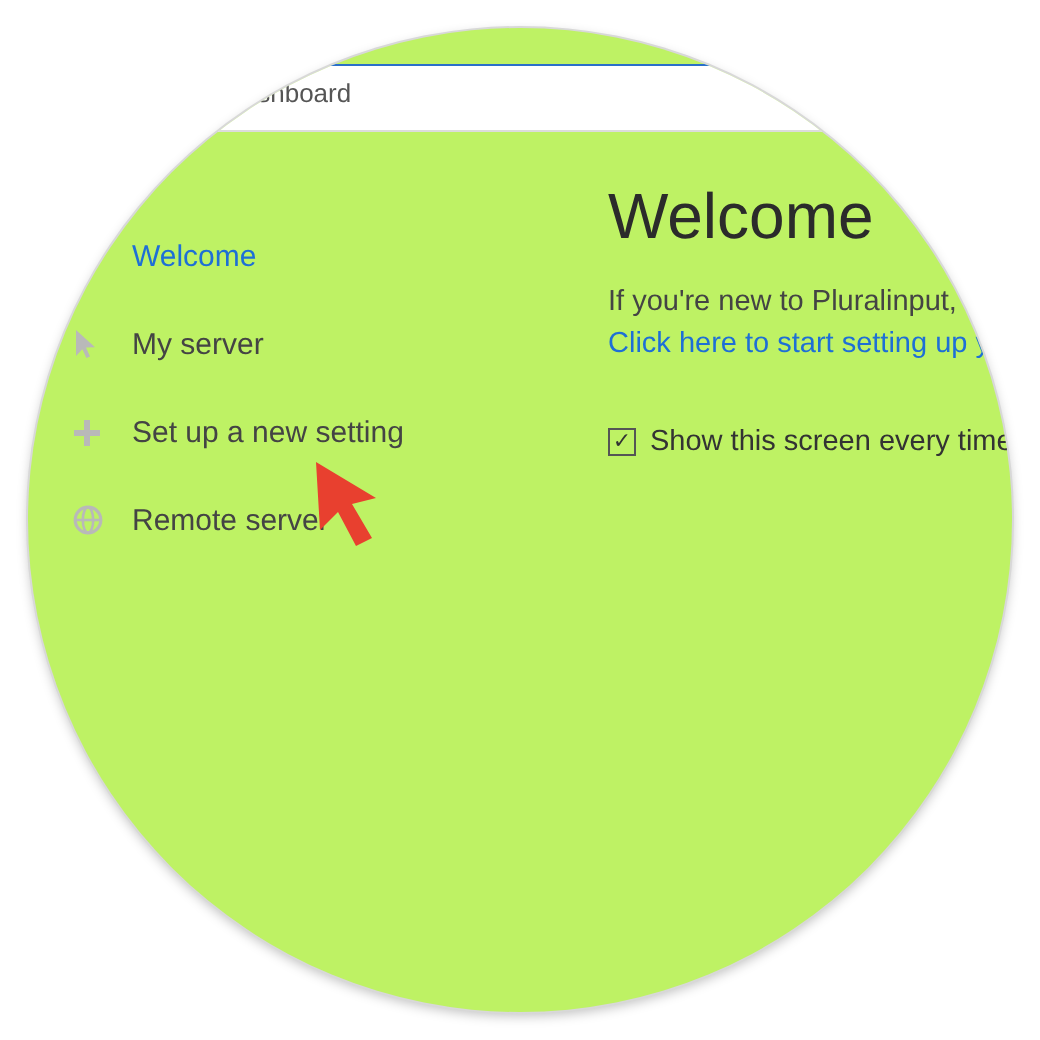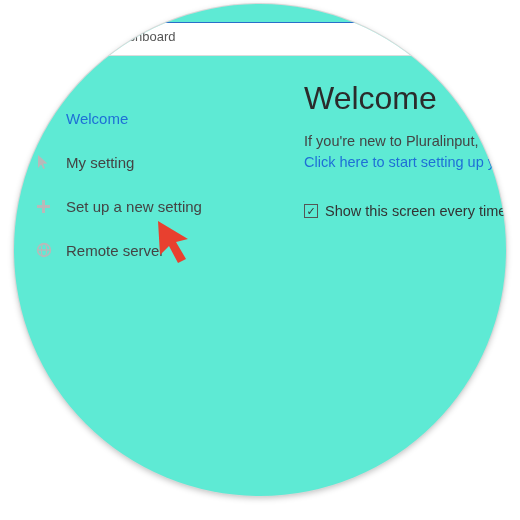--- a/index.html
+++ b/index.html
@@ -11,25 +11,25 @@
     width: 520px;
     height: 520px;
     overflow: hidden;
     position: relative;
   }
   .viewport {
     width: 492px;
     height: 492px;
     position: absolute;
     left: 14px;
-    top: 4px;
+    top: 14px;
     border-radius: 50%;
     overflow: hidden;
     box-shadow: 0 0 0 1px #d8d8d8, 0 2px 6px rgba(0,0,0,0.25);
-    background: #5eead4;
+    background: #bef264;
   }
   .app {
     position: absolute;
     left: 0;
     top: 0;
     width: 600px;
     height: 520px;
   }
   .titlebar {
     position: absolute;
@@ -141,21 +141,21 @@
         <span class="nav-icon"></span>
         <span class="nav-label">Welcome</span>
       </div>
 
       <div class="nav-item">
         <span class="nav-icon">
           <svg width="16" height="16" viewBox="0 0 16 16">
               <path d="M2 1 L2 14 L5.2 10.6 L7.2 15 L9 14.2 L7 9.8 L11.5 9.6 Z" fill="#b9b9b9"></path>
             </svg>
         </span>
-        <span class="nav-label">My setting</span>
+        <span class="nav-label">My server</span>
       </div>
 
       <div class="nav-item">
         <span class="nav-icon">
           <svg width="15" height="15" viewBox="0 0 15 15">
               <rect x="6" y="1" width="3" height="13" fill="#b9b9b9"></rect>
               <rect x="1" y="6" width="13" height="3" fill="#b9b9b9"></rect>
             </svg>
         </span>
         <span class="nav-label">Set up a new setting</span>

